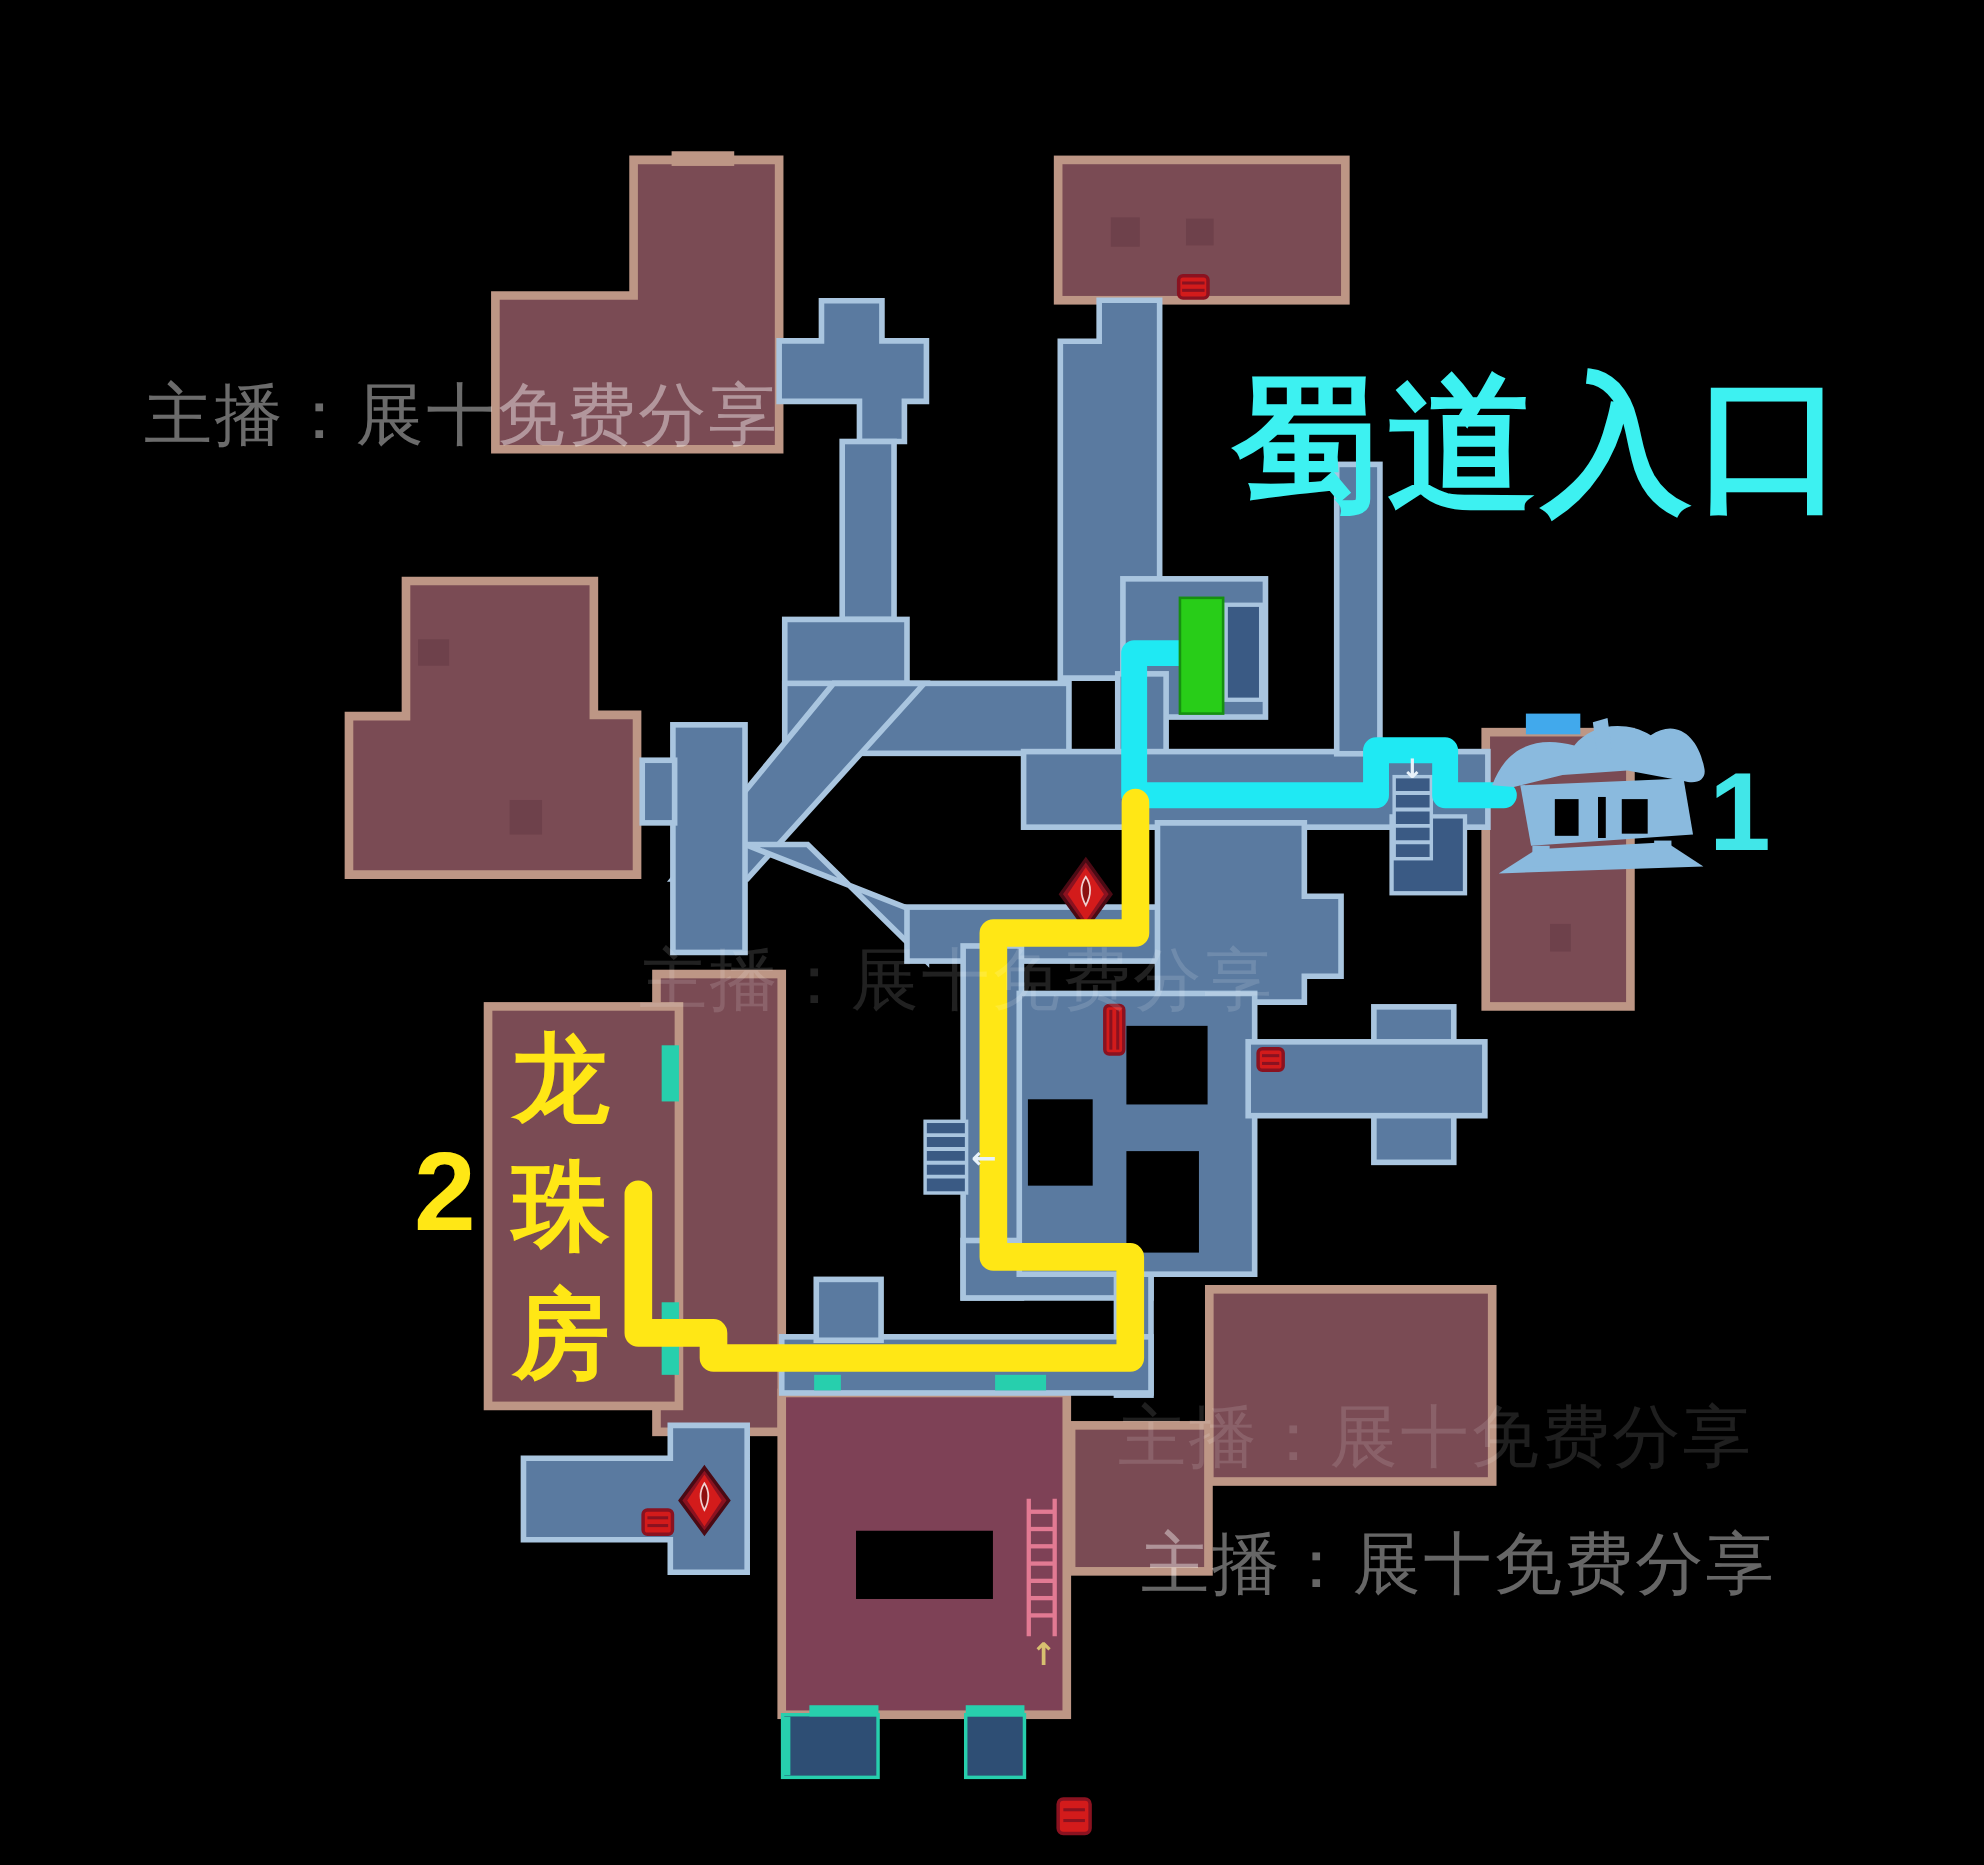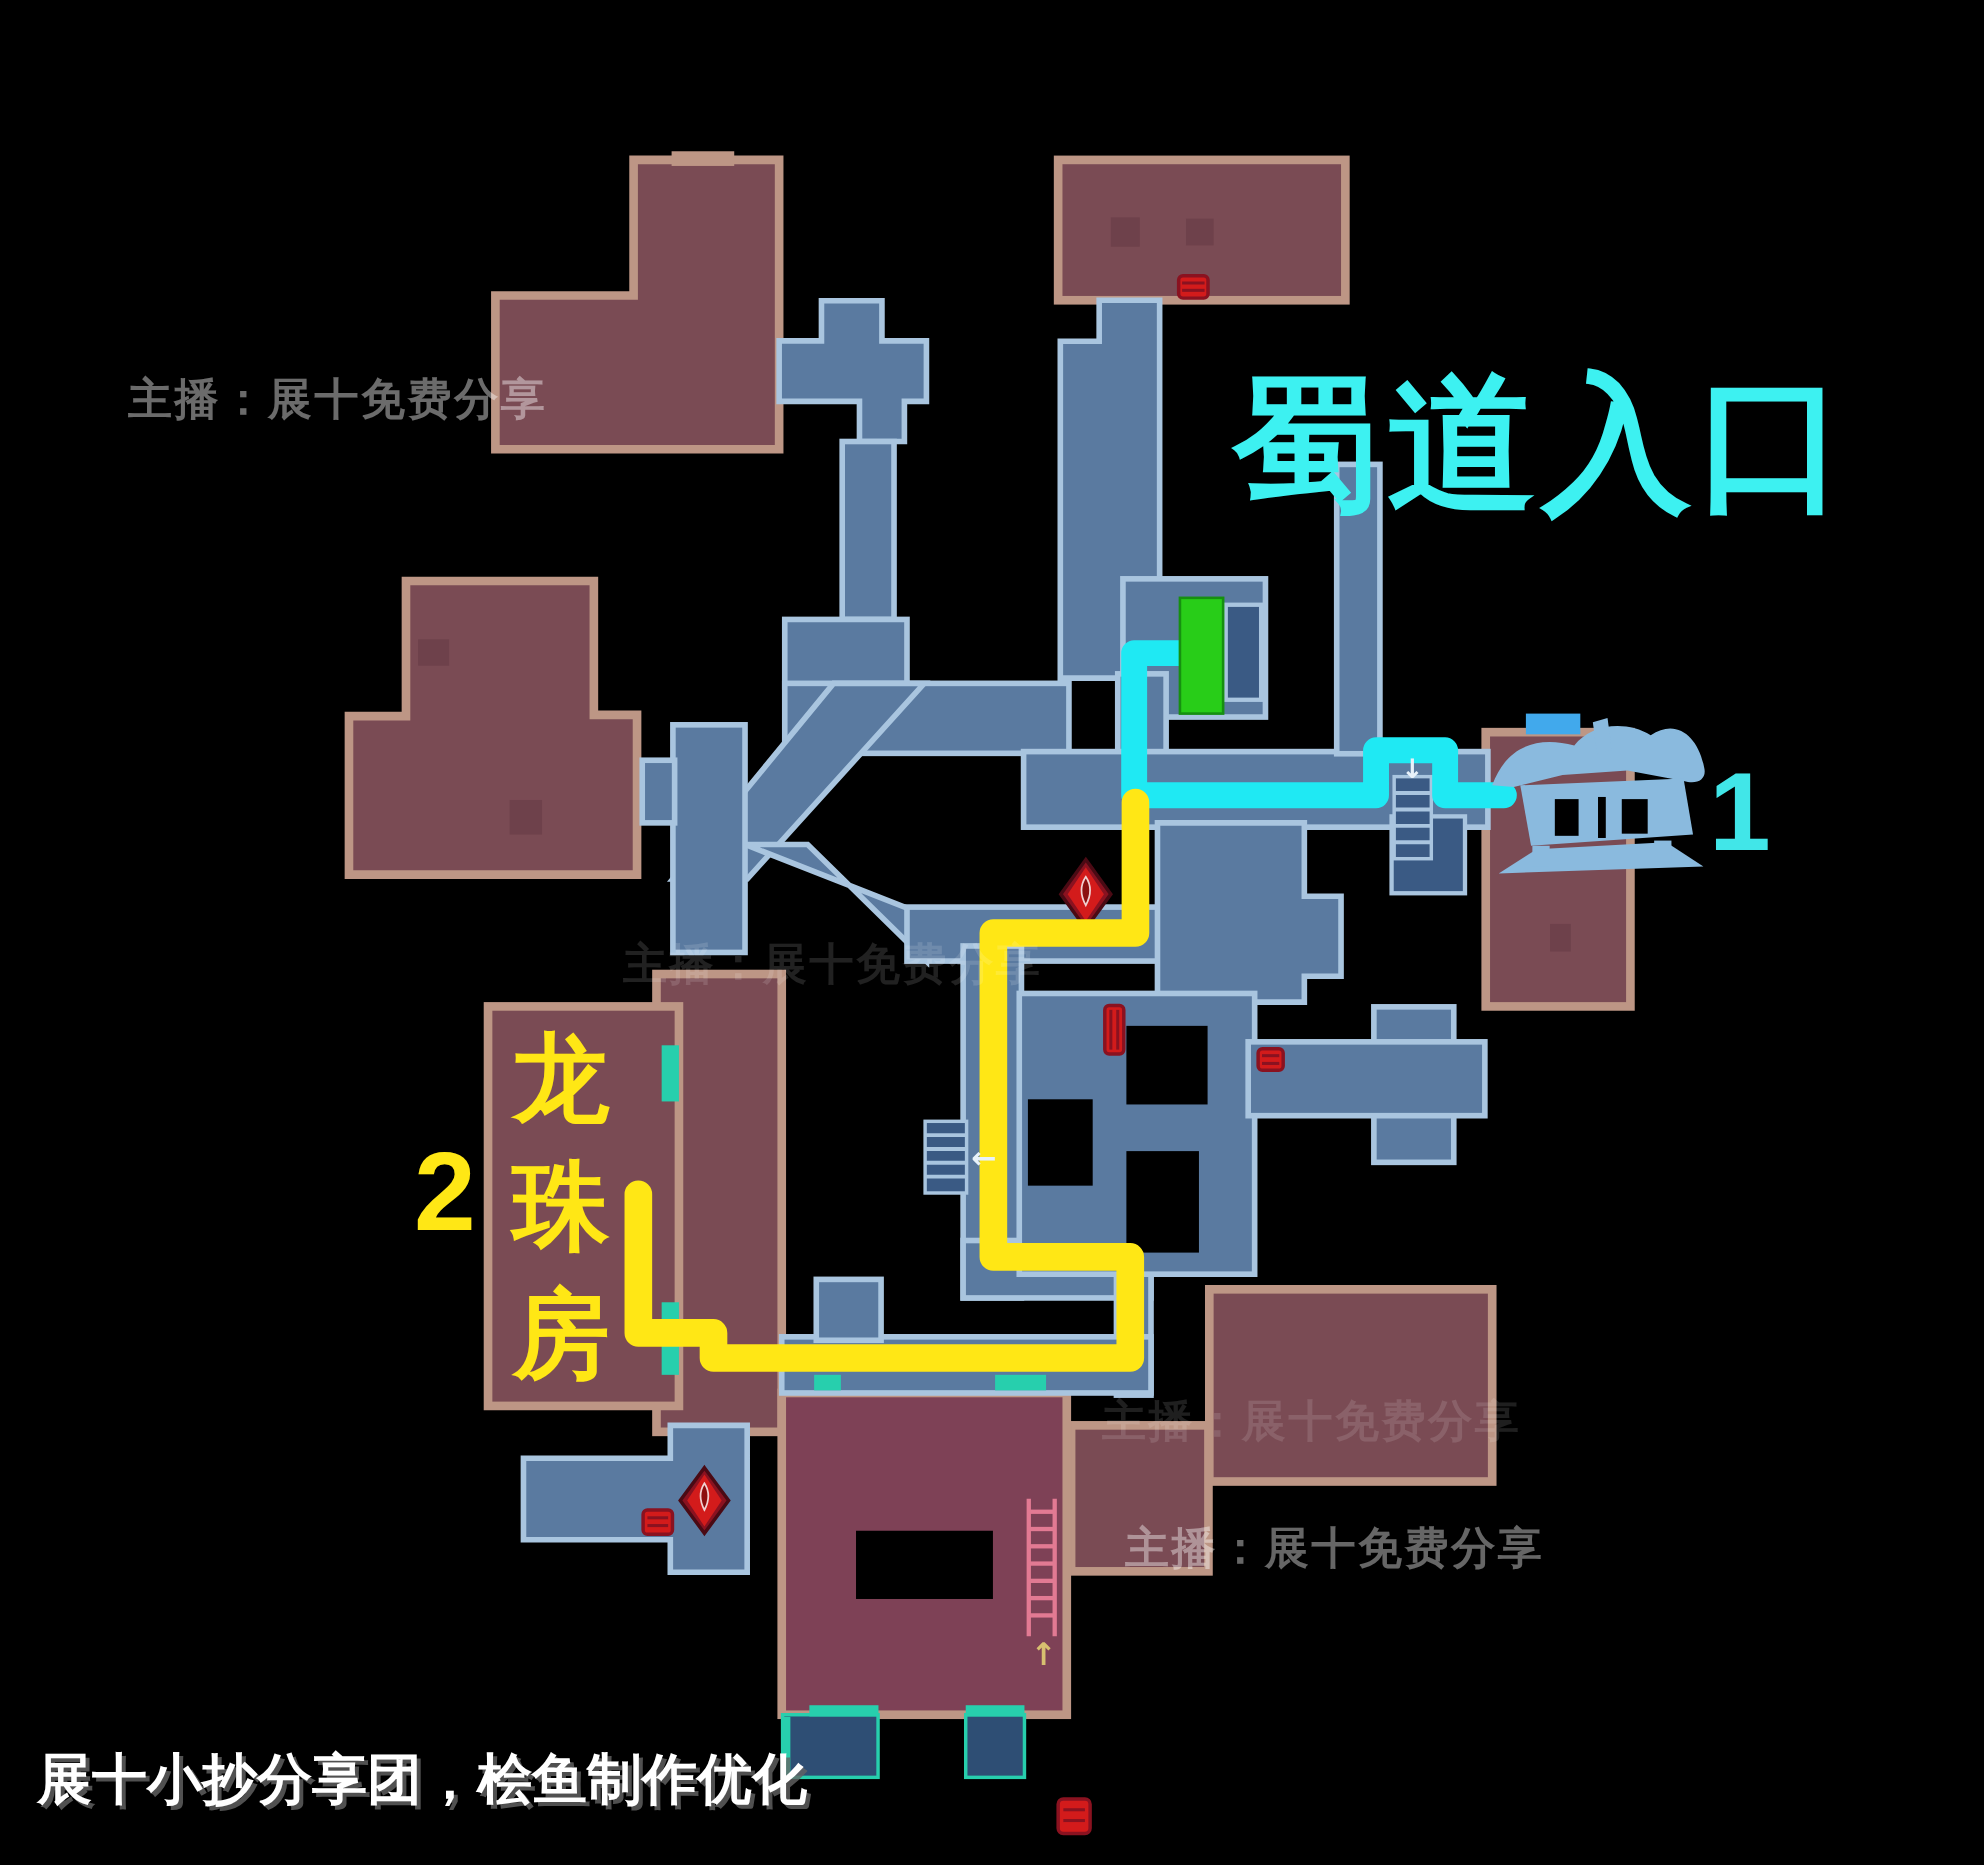--- a/index.html
+++ b/index.html
@@ -7,21 +7,21 @@
          font-family:"Liberation Sans", sans-serif;}
   .stage svg{position:absolute;left:0;top:0;}
   .txt{position:absolute;white-space:nowrap;font-weight:bold;text-align:right;}
   #title{left:1232px;top:346px;font-size:149px;letter-spacing:6px;color:var(--titleCyan);
          font-family:"DejaVu Serif","Liberation Serif",serif;}
   #gate-label{left:1274px;top:599px;font-size:98px;letter-spacing:9.5px;color:var(--green);}
   #marker1{left:1709px;top:748px;font-size:111px;color:var(--numCyan);}
   #marker2{left:414px;top:1128px;font-size:111px;color:var(--yellow);}
   #room-label{left:503px;top:1015px;width:116px;font-size:97px;line-height:128px;
               color:var(--yellow);text-align:center;white-space:normal;}
-  .wm{position:absolute;font-size:44px;font-weight:bold;color:#ffffff;letter-spacing:2.6px;white-space:nowrap;}
+  .wm{position:absolute;font-size:68px;font-weight:normal;color:#ffffff;letter-spacing:2.6px;white-space:nowrap;margin-left:16px;}
   #wm1{left:128px;top:370px;opacity:.42;}
   #wm2{left:623px;top:935px;opacity:.13;}
   #wm3{left:1102px;top:1392px;opacity:.12;}
   #wm4{left:1125px;top:1519px;opacity:.40;}
   #credit{left:37px;top:1743px;font-size:55px;color:#fff;
           text-shadow:3.9px 3.9px 0.4px rgba(100,100,100,.8);}
   
   .red{fill:var(--roomRed);stroke:var(--wallTan);stroke-width:20px;}
   .redDeep{fill:var(--roomRedDeep);stroke:var(--wallTan);stroke-width:20px;}
   .redPatch{fill:var(--roomRedDark);stroke:none;}
@@ -203,15 +203,14 @@
   <div class="txt" id="marker2">2</div>
   <div class="txt" id="room-label">
     <div>龙</div>
     <div>珠</div>
     <div>房</div>
   </div>
   <div class="wm" id="wm1">主播：展十免费分享</div>
   <div class="wm" id="wm2">主播：展十免费分享</div>
   <div class="wm" id="wm3">主播：展十免费分享</div>
   <div class="wm" id="wm4">主播：展十免费分享</div>
-  <div class="txt" id="credit">展十小抄分享团，桧鱼制作优化</div>
 </div>
 
 
 </body></html>

